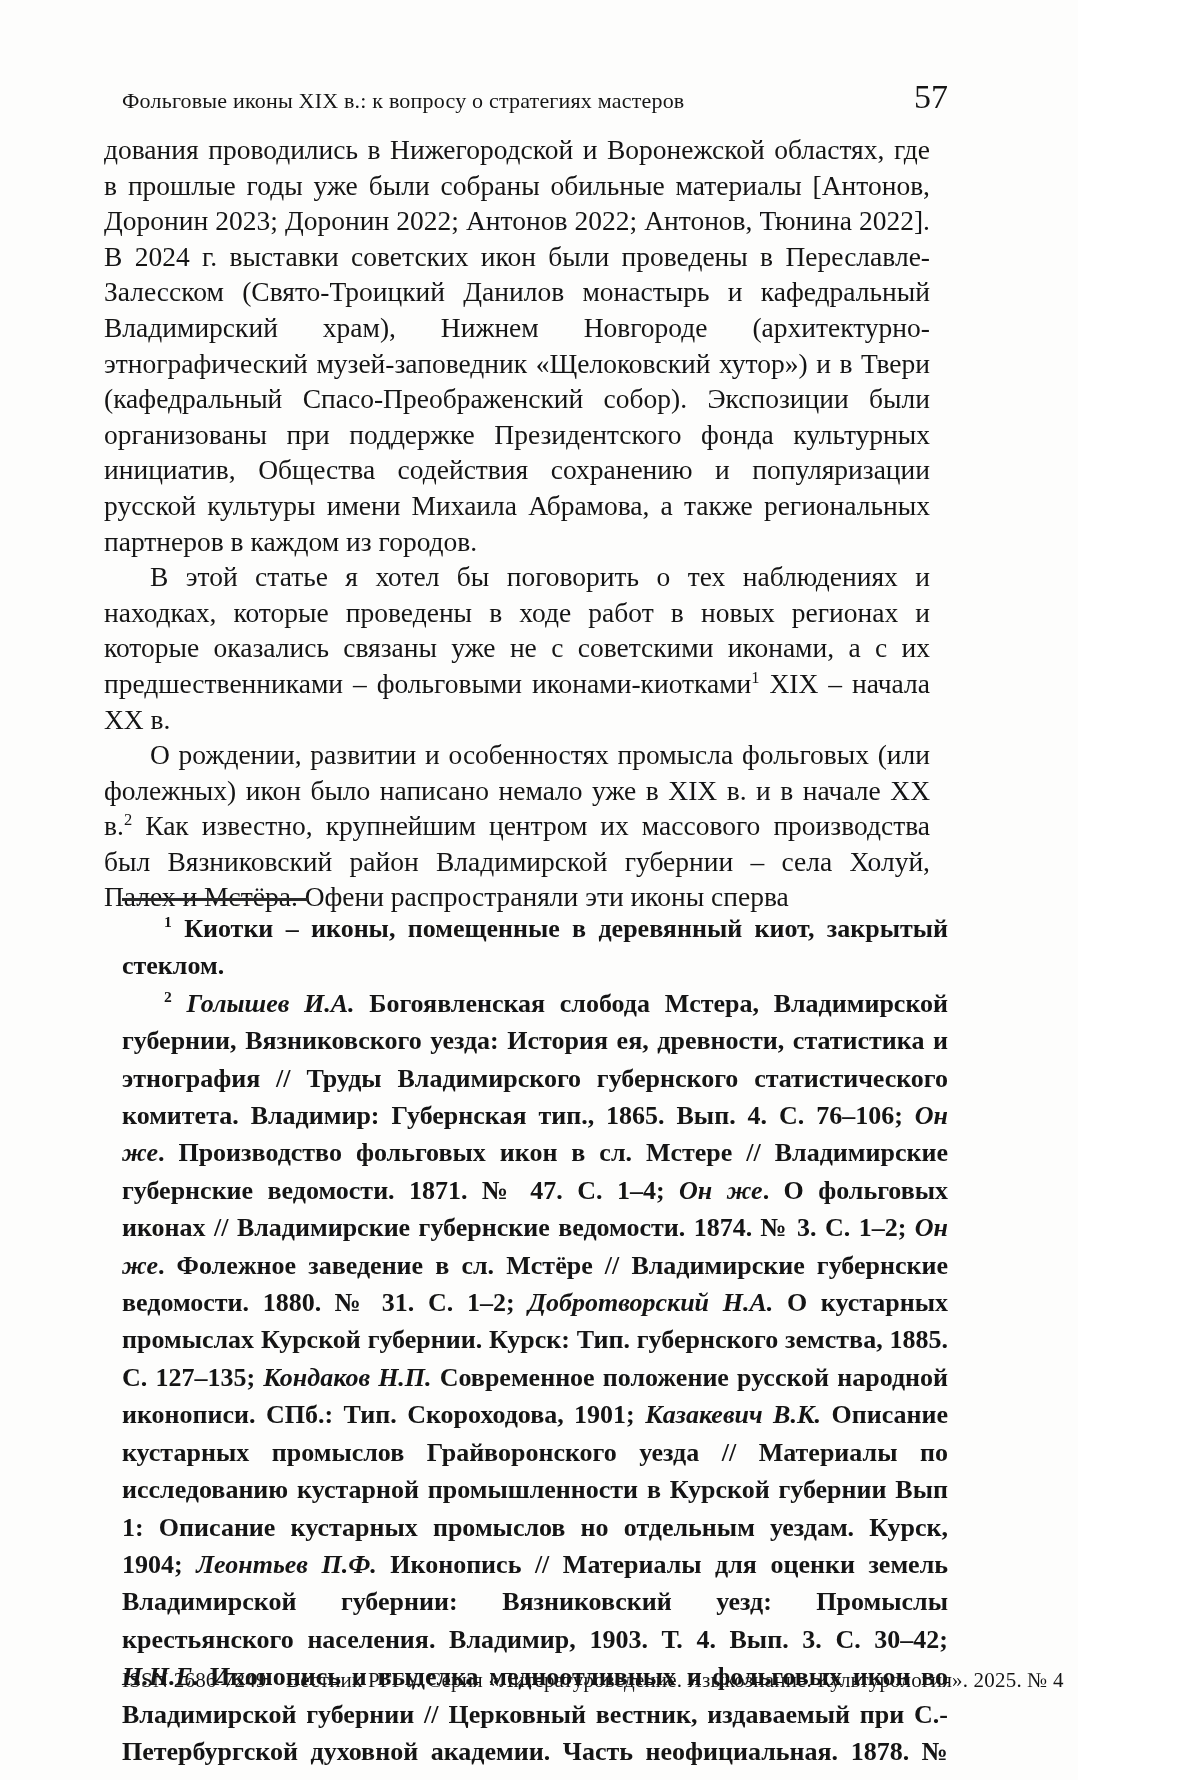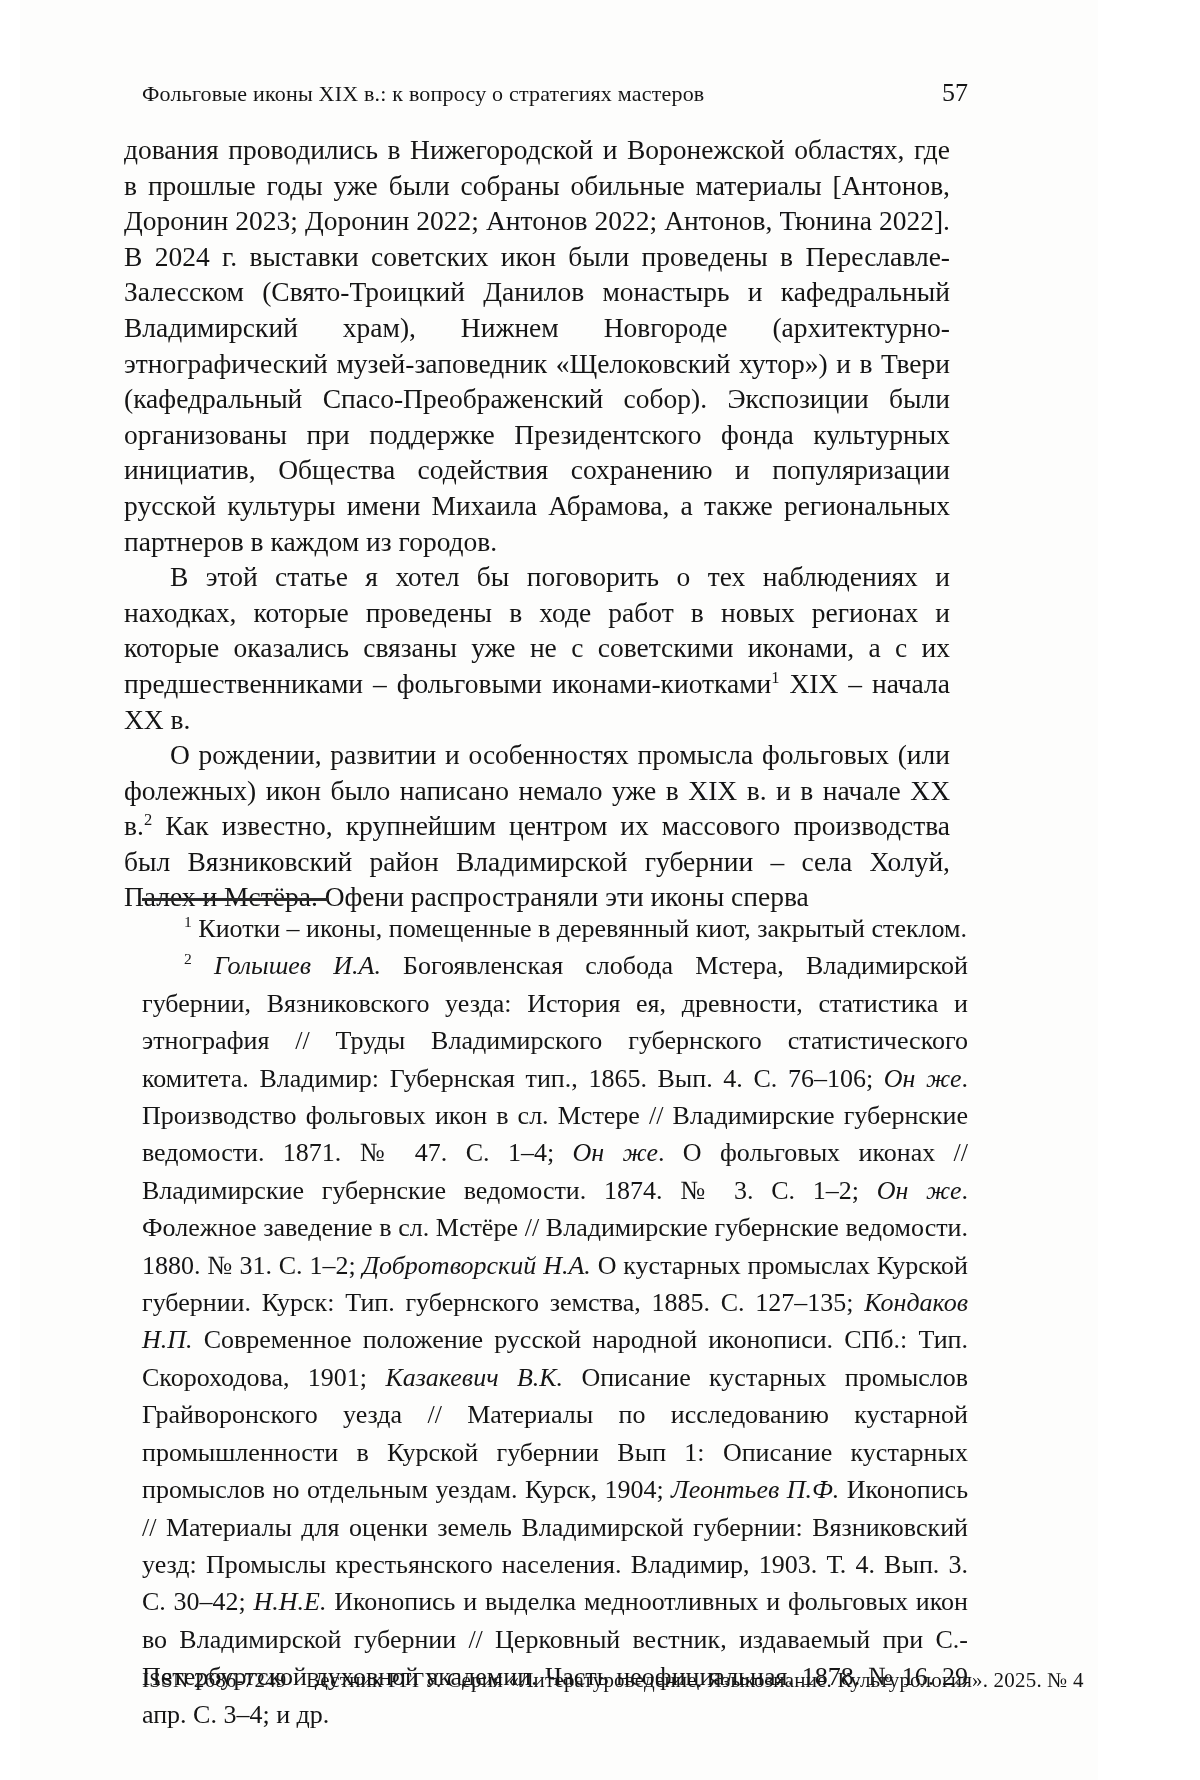--- a/index.html
+++ b/index.html
@@ -7,46 +7,45 @@
   body {
     width: 1200px; height: 1780px;
     font-family: "Liberation Serif", "DejaVu Serif", serif;
     color: #151515;
   }
   .page {
     position: relative;
     width: 1078px; height: 1780px;
     background: #fdfdfc;
     overflow: hidden;
-    margin-left: 20px;
   }
   .header {
     position: absolute; left: 122px; top: 78px; width: 826px;
     display: flex; justify-content: space-between; align-items: baseline;
   }
   .running-head { font-size: 22px; letter-spacing: 0.2px; }
-  .page-num { font-size: 26px; font-family: Liberation Serif, serif; }
+  .page-num { font-size: 34px; font-family: Liberation Serif, serif; }
   .body-text {
     position: absolute; left: 104px; top: 132px; width: 826px;
     font-size: 27.5px; line-height: 35.6px;
     text-align: justify;
   }
   .para { margin: 0; }
   .para.indent { text-indent: 46px; }
   .fn-rule {
     position: absolute; left: 122px; top: 898px;
     width: 186px; height: 0;
     border-top: 3px solid #2b2b2b;
   }
   .footnotes {
     position: absolute; left: 122px; top: 910px; width: 826px;
     font-size: 26px; line-height: 37.4px;
     text-align: justify;
   }
-  .fn { margin: 0; text-indent: 42px; }
+  .fn { margin: 0; text-indent: 42px; font-weight: bold; }
   sup { font-size: 0.6em; vertical-align: super; line-height: 0; }
   i { font-style: italic; }
   .footer {
     position: absolute; left: 122px; top: 1668px; width: 1000px;
     font-size: 21px; white-space: nowrap; letter-spacing: 0.2px;
   }
   .footer .journal { margin-left: 14px; }
 </style>
 </head>
 <body>

